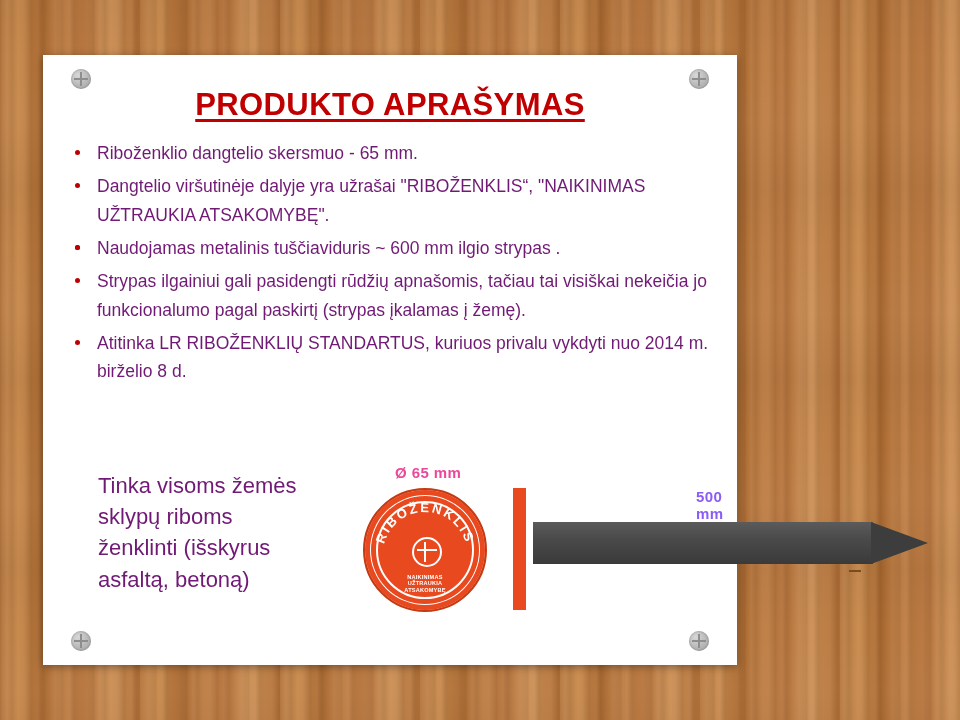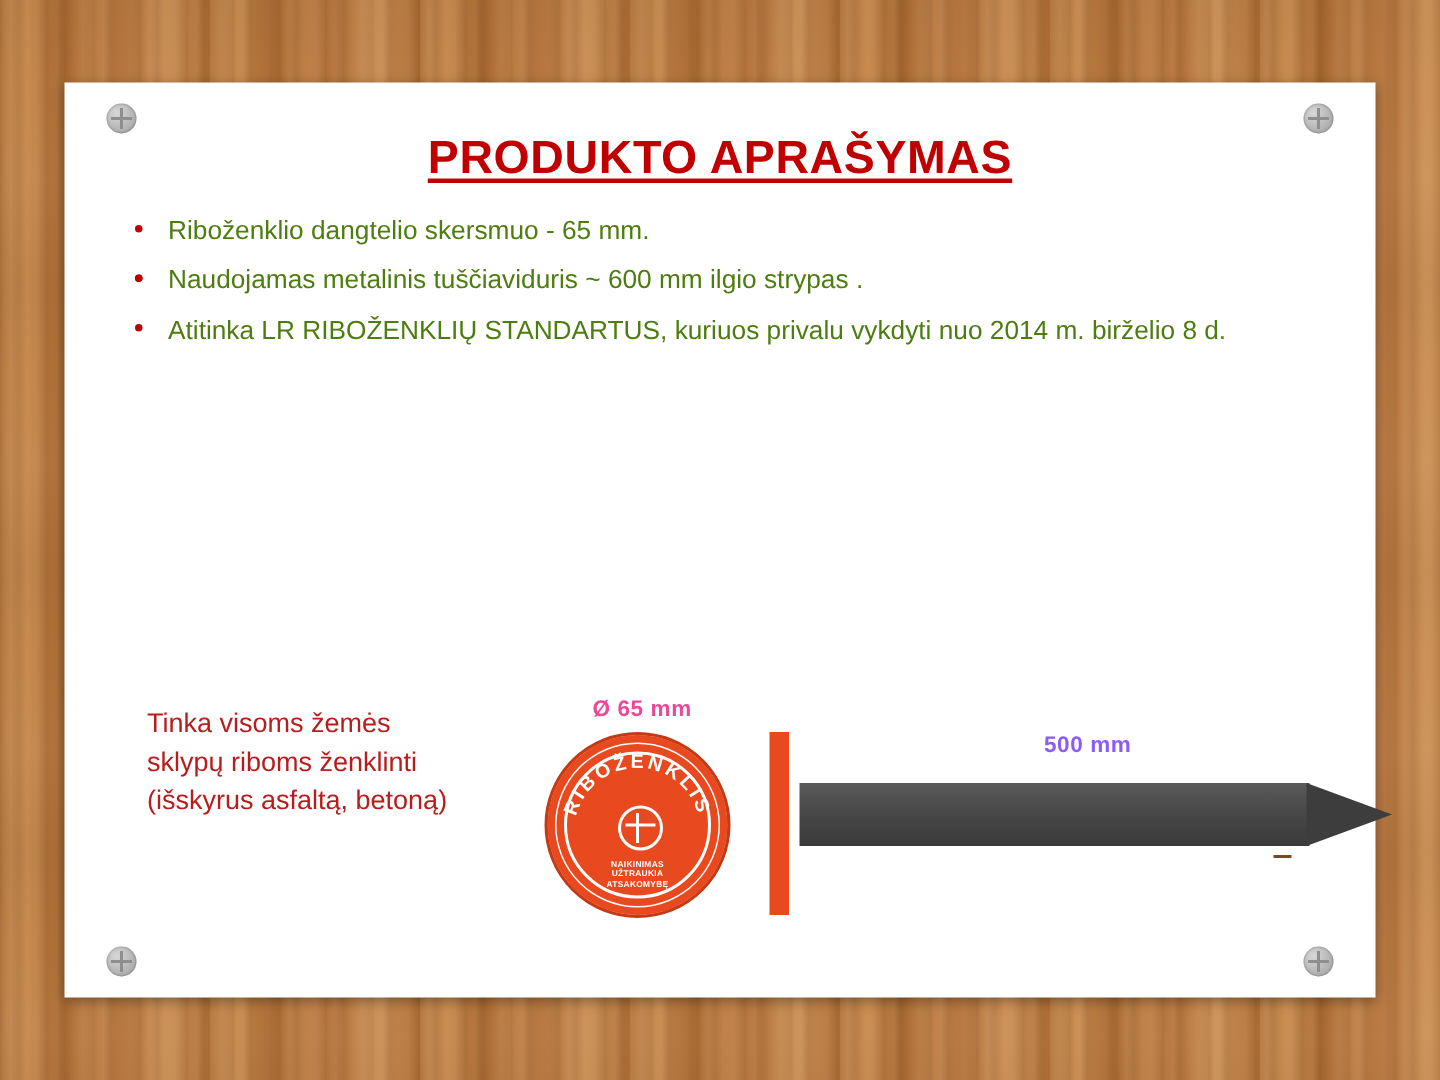--- a/index.html
+++ b/index.html
@@ -52,21 +52,21 @@
         rgba(255,255,255,0.02) 120px,
         rgba(0,0,0,0.03) 190px
       );
   }
 
   
   .panel {
     position: absolute;
     left: 43px;
     top: 55px;
-    width: 874px;
+    width: 694px;
     height: 610px;
     background: #ffffff;
     box-shadow: 0 2px 8px rgba(0,0,0,0.35);
   }
 
   .screw {
     position: absolute;
     width: 20px;
     height: 20px;
     border-radius: 50%;
@@ -93,23 +93,23 @@
     font-size: 31px;
     letter-spacing: 0.4px;
     margin: 32px 0 0 0;
     text-decoration: underline;
     text-underline-offset: 4px;
   }
 
   
   .bullets {
     margin: 16px 0 0 0;
-    padding: 0 18px 0 38px;
+    padding: 0 18px 0 23px;
     list-style: none;
-    color: #4d7c0f;
+    color: #701a75;
     font-size: 17.5px;
     line-height: 1.62;
   }
   .bullets li {
     position: relative;
     padding-left: 31px;
     margin-bottom: 5px;
   }
   .bullets li .dot {
     position: absolute;
@@ -128,22 +128,22 @@
     right: 0;
     bottom: 0;
     height: 205px;
   }
 
   .caption {
     position: absolute;
     left: 55px;
     top: 10px;
     width: 215px;
-    color: #b91c1c;
-    font-size: 18px;
+    color: #701a75;
+    font-size: 22px;
     line-height: 1.42;
   }
 
   .diameter-label {
     position: absolute;
     left: 352px;
     top: 4px;
     color: #ec4899;
     font-size: 15px;
     font-weight: bold;
@@ -269,24 +269,32 @@
 
   <h1 class="title">PRODUKTO APRAŠYMAS</h1>
 
   <ul class="bullets">
     <li>
       <span class="dot"></span>
       <span>Riboženklio dangtelio skersmuo - 65 mm.</span>
     </li>
     <li>
       <span class="dot"></span>
+      <span>Dangtelio viršutinėje dalyje yra užrašai "RIBOŽENKLIS“, "NAIKINIMAS UŽTRAUKIA ATSAKOMYBĘ".</span>
+    </li>
+    <li>
+      <span class="dot"></span>
     </li>
     <li>
       <span class="dot"></span>
       <span>Naudojamas  metalinis tuščiaviduris ~ 600 mm ilgio strypas .</span>
+    </li>
+    <li>
+      <span class="dot"></span>
+      <span>Strypas ilgainiui gali pasidengti rūdžių apnašomis, tačiau tai visiškai nekeičia jo funkcionalumo pagal paskirtį (strypas įkalamas į žemę).</span>
     </li>
     <li>
       <span class="dot"></span>
       <span>Atitinka LR RIBOŽENKLIŲ STANDARTUS, kuriuos privalu vykdyti nuo 2014 m. birželio 8 d.</span>
     </li>
   </ul>
 
   <div class="illus">
 
     <div class="caption">Tinka visoms žemės sklypų riboms ženklinti (išskyrus asfaltą, betoną)</div>

